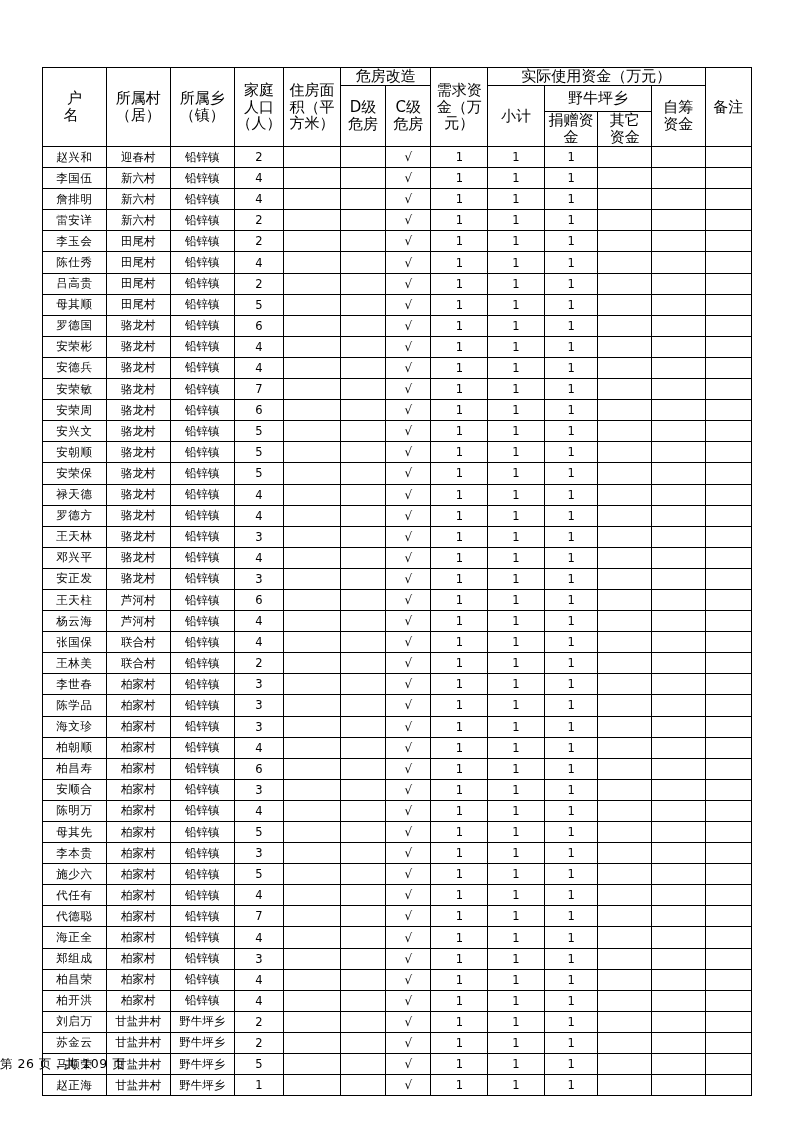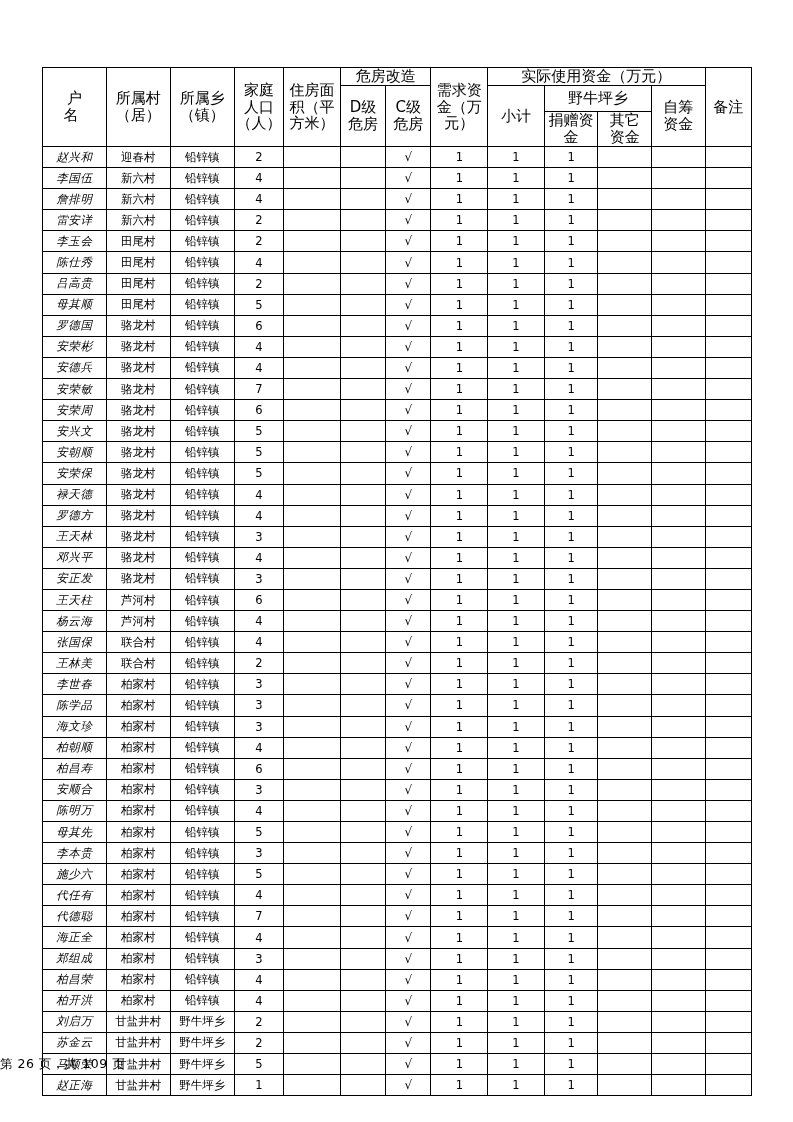--- a/index.html
+++ b/index.html
@@ -48,21 +48,20 @@
     padding: 1px 0;
   }
   thead td.vtall { height: 78px; }
   .hdr-name { letter-spacing: 0.45em; padding-left: 0.45em; }
   tbody td {
     height: 20.1px;
     font-size: 11.5px;
   }
   tbody td.name {
     letter-spacing: 0.06em;
-    font-style: italic;
   }
   .chk {
     font-size: 12px;
     line-height: 1;
   }
   .footer {
     position: absolute;
     left: 0;
     top: 1056px;
     width: 793px;

